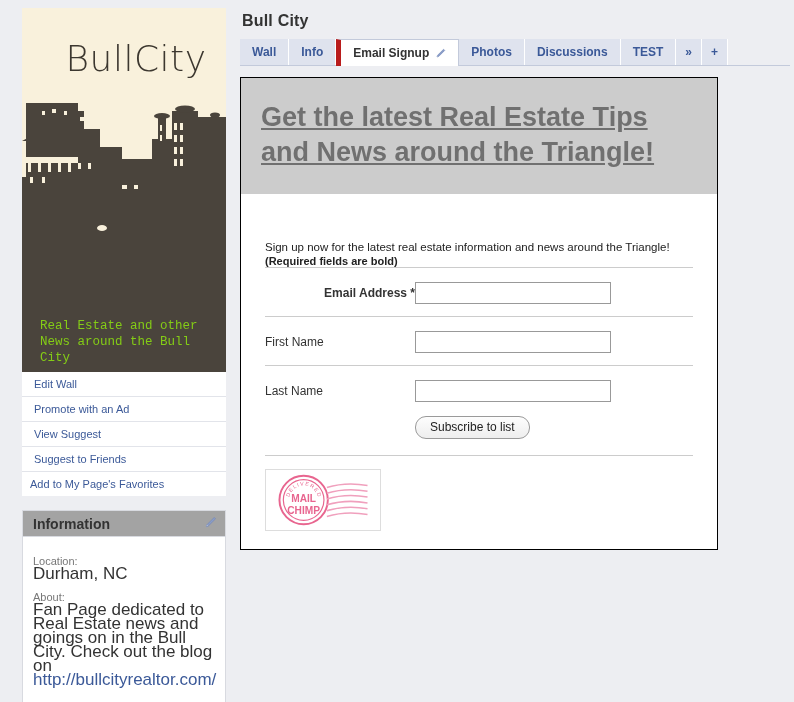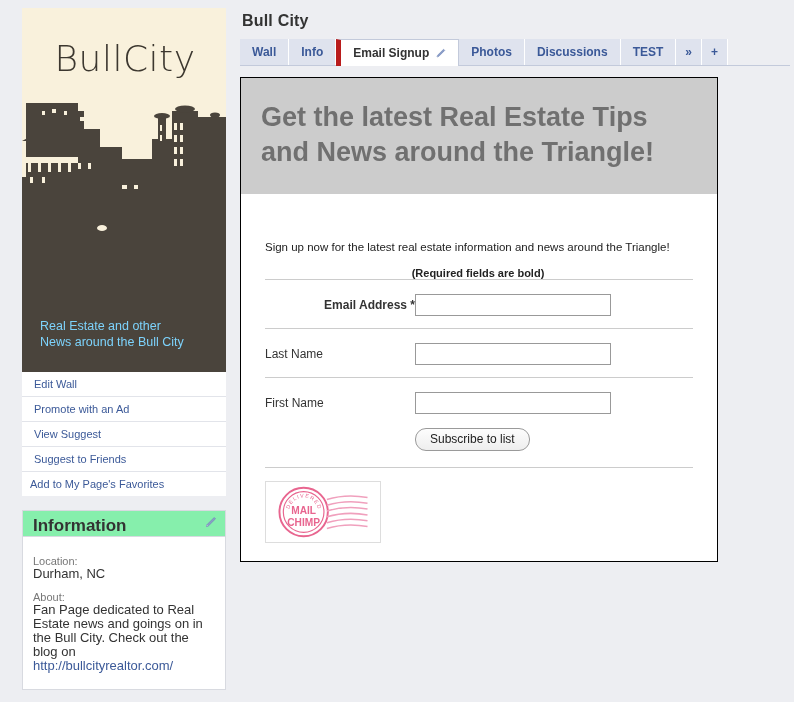--- a/index.html
+++ b/index.html
@@ -29,21 +29,21 @@
   #profile-pic {
     position: relative;
     width: 204px;
     height: 364px;
     background: #f9f1dc;
     overflow: hidden;
   }
   #profile-logo {
     position: absolute;
     top: 30px;
-    left: 1px;
+    left: 12px;
     width: 204px;
     text-align: center;
     font-family: "DejaVu Sans", sans-serif;
     font-size: 36px;
     font-weight: 300;
     letter-spacing: 0.5px;
     color: #3c372f;
   }
   #skyline {
     position: absolute;
@@ -55,22 +55,22 @@
   #profile-caption {
     position: absolute;
     left: 0;
     bottom: 0;
     width: 204px;
     height: 76px;
     background: #4a443c;
   }
   #profile-caption .cap-text {
     padding: 22px 0 0 18px;
-    color: #7dd3fc;
-    font-family: Liberation Sans, sans-serif;
+    color: #84cc16;
+    font-family: Liberation Mono, monospace;
     font-size: 12.5px;
     line-height: 16px;
     font-weight: 300;
   }
 
   
   #admin-links {
     width: 204px;
     background: #fff;
   }
@@ -87,38 +87,38 @@
   .admin-link:last-child { border-bottom: none; padding-left: 8px; }
 
   
   .box {
     width: 202px;
     margin-top: 14px;
     background: #fff;
     border: 1px solid #d8dae0;
   }
   .box-header {
-    background: #86efac;
+    background: #a3a3a3;
     border-bottom: 1px solid #d8dae0;
     padding: 5px 8px 6px 10px;
     font-weight: bold;
-    font-size: 17px;
+    font-size: 14px;
     color: #333;
     position: relative;
     height: 14px;
   }
   .box-body { padding: 8px 10px 10px 10px; }
   .info-label {
     color: #777;
     font-size: 11px;
     margin-top: 10px;
   }
   .info-value {
     color: #333;
-    font-size: 13px;
+    font-size: 17px;
     margin-bottom: 6px;
     line-height: 14px;
   }
   .info-value a {
     color: #3b5998;
     text-decoration: none;
   }
   .pencil-icon {
     position: absolute;
     right: 8px;
@@ -190,36 +190,37 @@
     background: #ccc;
     padding: 22px 20px 24px 20px;
   }
   #promo-header h1 {
     margin: 0;
     font-size: 27px;
     line-height: 35px;
     font-weight: bold;
     color: #707070;
     font-family: "Liberation Sans", sans-serif;
+    text-decoration: underline;
   }
   #form-area {
     padding: 16px 24px 18px 24px;
   }
   #intro-text {
     font-size: 11.5px;
     color: #222;
     line-height: 16px;
     margin-top: 29px;
   }
   #required-note {
-    text-align: center;
+    text-align: left;
     font-size: 11px;
     font-weight: bold;
     color: #222;
-    margin-top: 12px;
+    margin-top: 0;
     padding-right: 2px;
   }
   .field-row {
     border-top: 1px solid #ccc;
     padding: 14px 0 12px 0;
     display: flex;
     align-items: center;
   }
   .field-label {
     width: 150px;
@@ -385,26 +386,26 @@
     <div id="form-area">
       <div id="intro-text">Sign up now for the latest real estate information and news around the Triangle!</div>
       <div id="required-note">(Required fields are bold)</div>
 
       <div class="field-row">
         <div class="field-label required">Email Address *</div>
         <input class="field-input" type="text" placeholder="" style="">
       </div>
 
       <div class="field-row">
+        <div class="field-label">First Name</div>
+        <input class="field-input" type="text" placeholder="" style="">
+      </div>
+
+      <div class="field-row">
         <div class="field-label">Last Name</div>
-        <input class="field-input" type="text" placeholder="" style="">
-      </div>
-
-      <div class="field-row">
-        <div class="field-label">First Name</div>
         <input class="field-input" type="text" placeholder="" style="">
       </div>
 
       <div id="submit-row">
         <button id="subscribe-button">Subscribe to list</button>
       </div>
 
       <div id="badge-sep"></div>
 
       <div id="mailchimp-badge">

